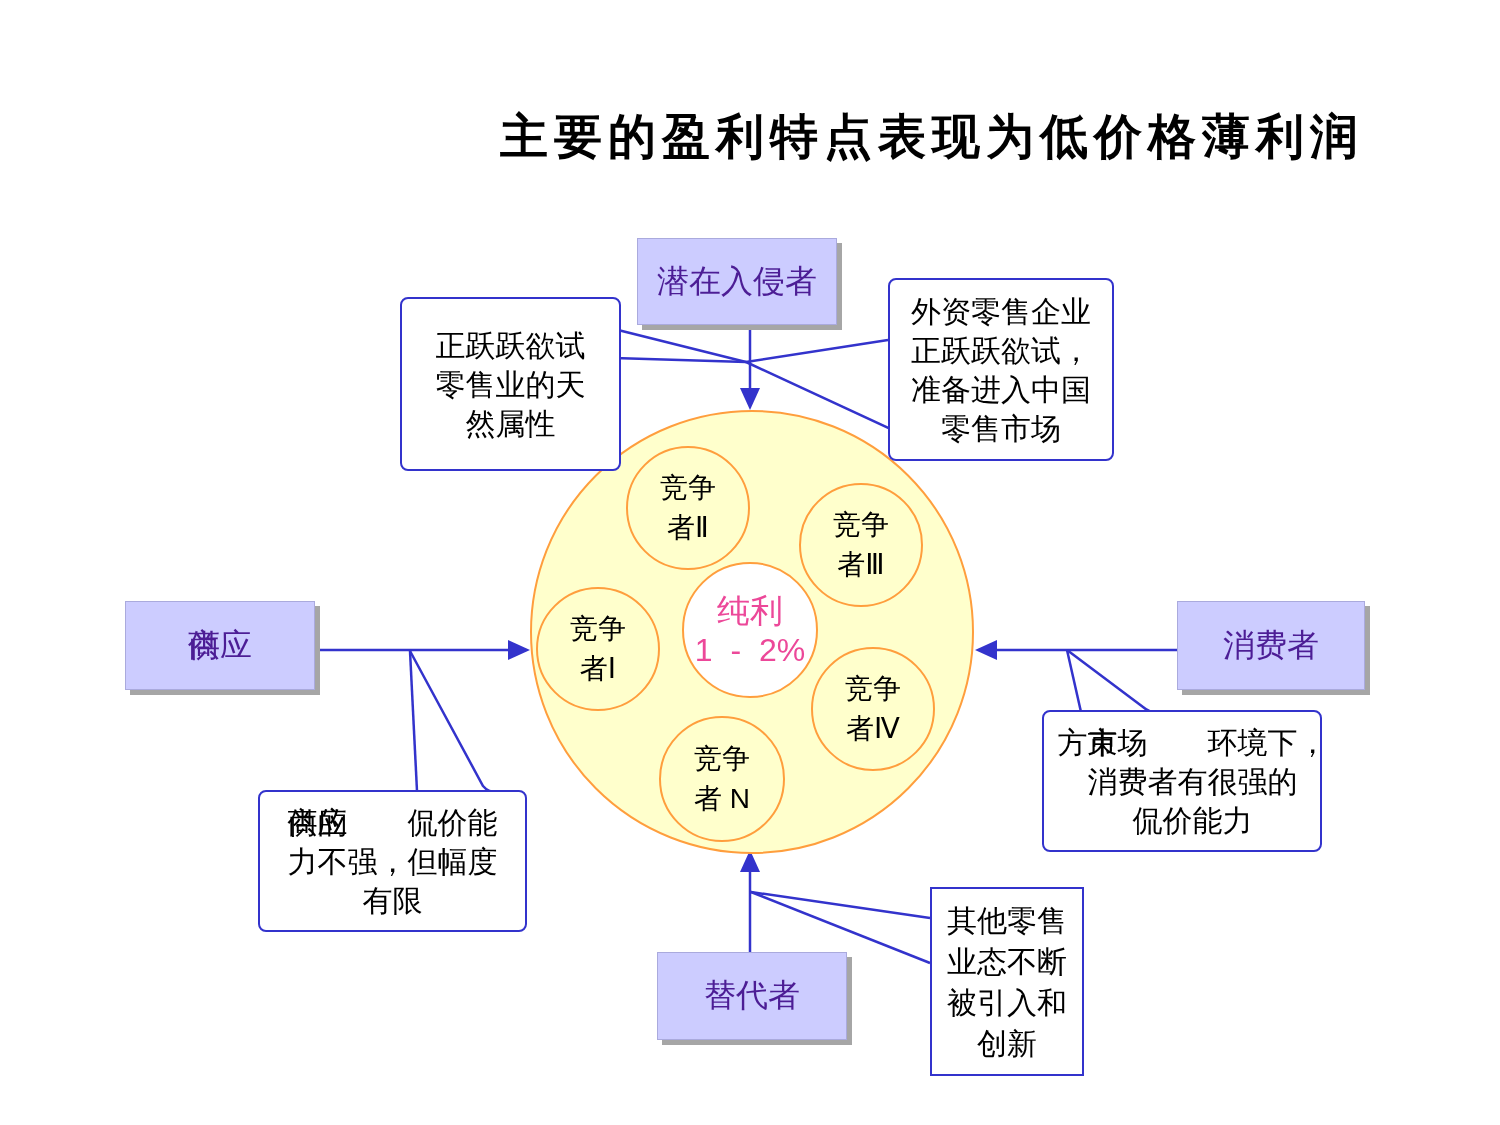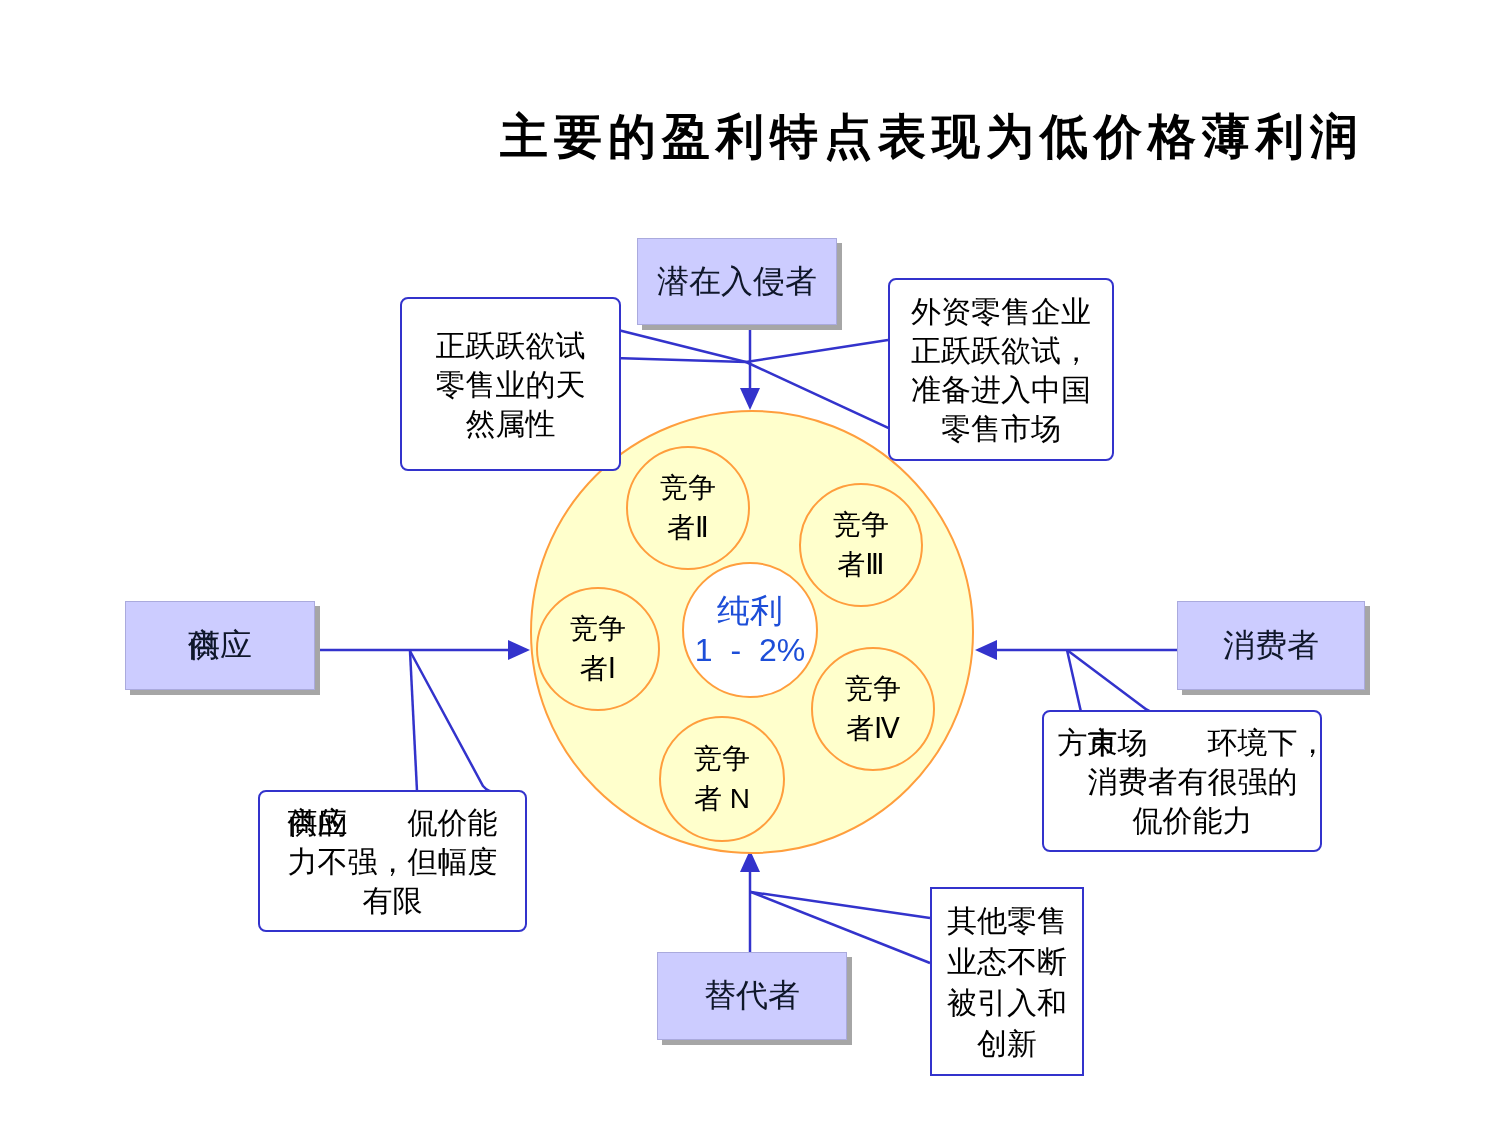--- a/index.html
+++ b/index.html
@@ -13,21 +13,21 @@
   #title {
     left:0; top:105px; width:1364px; text-align:right;
     font-size:48px; font-weight:bold; letter-spacing:6px; color:#000;
     white-space:nowrap;
   }
   
   .node-box {
     background:#CCCCFF; border:1px solid #aaaadd;
     box-shadow:5px 5px 0 0 #a6a6a6;
     display:flex; align-items:center; justify-content:center;
-    font-size:32px; color:#0f172a;
+    font-size:32px; color:#4c1d95;
   }
   
   .bubble {
     background:#ffffff; border:2.5px solid #3333CC; border-radius:8px;
     display:flex; align-items:center; justify-content:center;
     text-align:center; font-size:30px; line-height:39px; color:#000;
   }
   .bubble .txt { white-space:pre-line; }
   .callout-rect {
     background:#ffffff; border:2.5px solid #3333CC; border-radius:0;
@@ -42,21 +42,21 @@
   .comp-circle {
     border-radius:50%; background:#FFFFCC; border:2px solid #FF9E3D;
     box-sizing:border-box; display:flex; align-items:center; justify-content:center;
     text-align:center; font-size:28px; line-height:40px;
   }
   .comp-circle .txt { white-space:pre-line; }
   #center-circle {
     left:682px; top:562px; width:136px; height:136px; border-radius:50%;
     background:#ffffff; border:2.5px solid #FF9E3D; box-sizing:border-box;
     display:flex; flex-direction:column; align-items:center; justify-content:center;
-    color:#1d4ed8; text-align:center;
+    color:#ec4899; text-align:center;
   }
   #center-circle .l1 { font-size:33px; line-height:40px; }
   #center-circle .l2 { font-size:32px; line-height:38px; white-space:pre; }
   
   .ovl { position:relative; display:inline-block; white-space:pre; }
   .ovl .over { position:absolute; top:0; left:0; white-space:pre; }
   .ovl .over.off1 { left:1em; }
   svg.layer { position:absolute; left:0; top:0; pointer-events:none; }
   .multi { white-space:pre-line; }
 </style>

